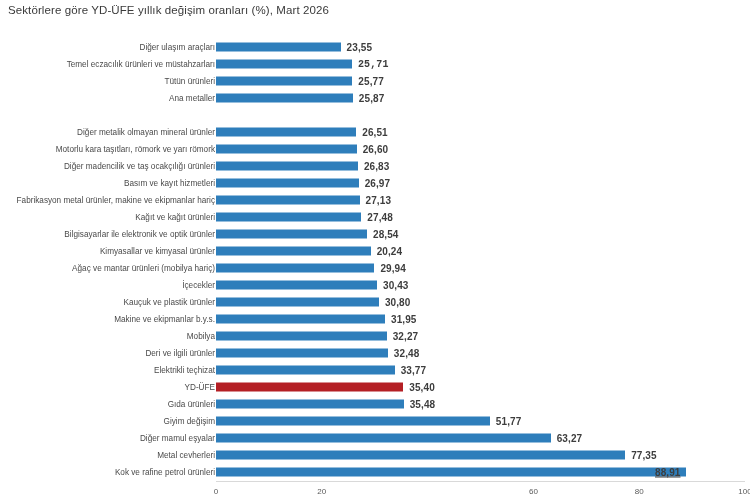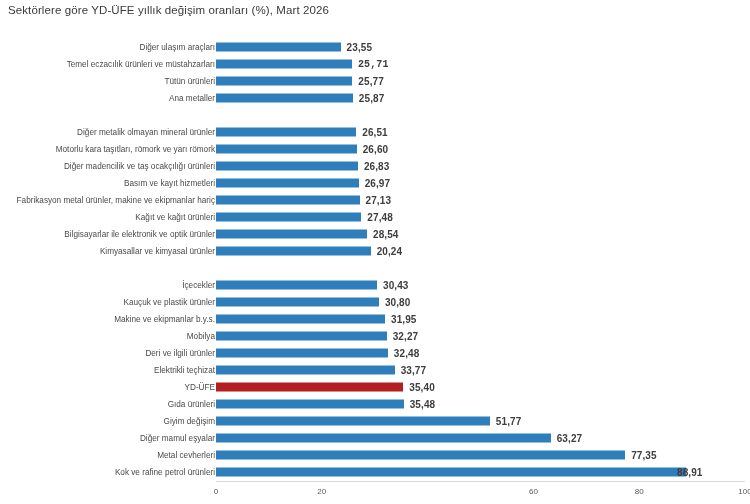--- a/index.html
+++ b/index.html
@@ -202,20 +202,27 @@
         </div>
         <div class="bar-value" style="left: 372.977px;">28,54</div>
       </div>
       <div class="bar-row" style="top: 204.462px; height: 17.0385px;">
         <div class="cat-label">Kimyasallar ve kimyasal ürünler</div>
         <div class="bar-track" style="width: 154.68px;">
           <span class="bar-fill" style="width: 100%;"></span>
         </div>
         <div class="bar-value" style="left: 376.68px;">20,24</div>
       </div>
+      <div class="bar-row" style="top: 221.5px; height: 17.0385px;">
+        <div class="cat-label">Ağaç ve mantar ürünleri (mobilya hariç)</div>
+        <div class="bar-track" style="width: 158.383px;">
+          <span class="bar-fill" style="width: 100%;"></span>
+        </div>
+        <div class="bar-value" style="left: 380.383px;">29,94</div>
+      </div>
       <div class="bar-row" style="top: 238.538px; height: 17.0385px;">
         <div class="cat-label">İçecekler</div>
         <div class="bar-track" style="width: 160.975px;">
           <span class="bar-fill" style="width: 100%;"></span>
         </div>
         <div class="bar-value" style="left: 382.975px;">30,43</div>
       </div>
       <div class="bar-row" style="top: 255.577px; height: 17.0385px;">
         <div class="cat-label">Kauçuk ve plastik ürünler</div>
         <div class="bar-track" style="width: 162.932px;">
@@ -284,21 +291,21 @@
         <div class="bar-track" style="width: 409.181px;">
           <span class="bar-fill" style="width: 100%;"></span>
         </div>
         <div class="bar-value" style="left: 631.181px;">77,35</div>
       </div>
       <div class="bar-row" style="top: 425.962px; height: 17.0385px;">
         <div class="cat-label">Kok ve rafine petrol ürünleri</div>
         <div class="bar-track" style="width: 470.334px;">
           <span class="bar-fill" style="width: 100%;"></span>
         </div>
-        <div class="bar-value" style="left: 677px;">88,91</div>
+        <div class="bar-value" style="left: 655px; text-decoration: underline;">88,91</div>
       </div>
     </div>
 
   <div id="x-axis">
     <div id="x-axis-line"></div>
   <div class="x-tick-label" style="left: 216px;">0</div>
       <div class="x-tick-label" style="left: 321.8px;">20</div>
       <div class="x-tick-label" style="left: 434px; margin-top: 20px;">40</div>
       <div class="x-tick-label" style="left: 533.4px;">60</div>
       <div class="x-tick-label" style="left: 639.2px;">80</div>

